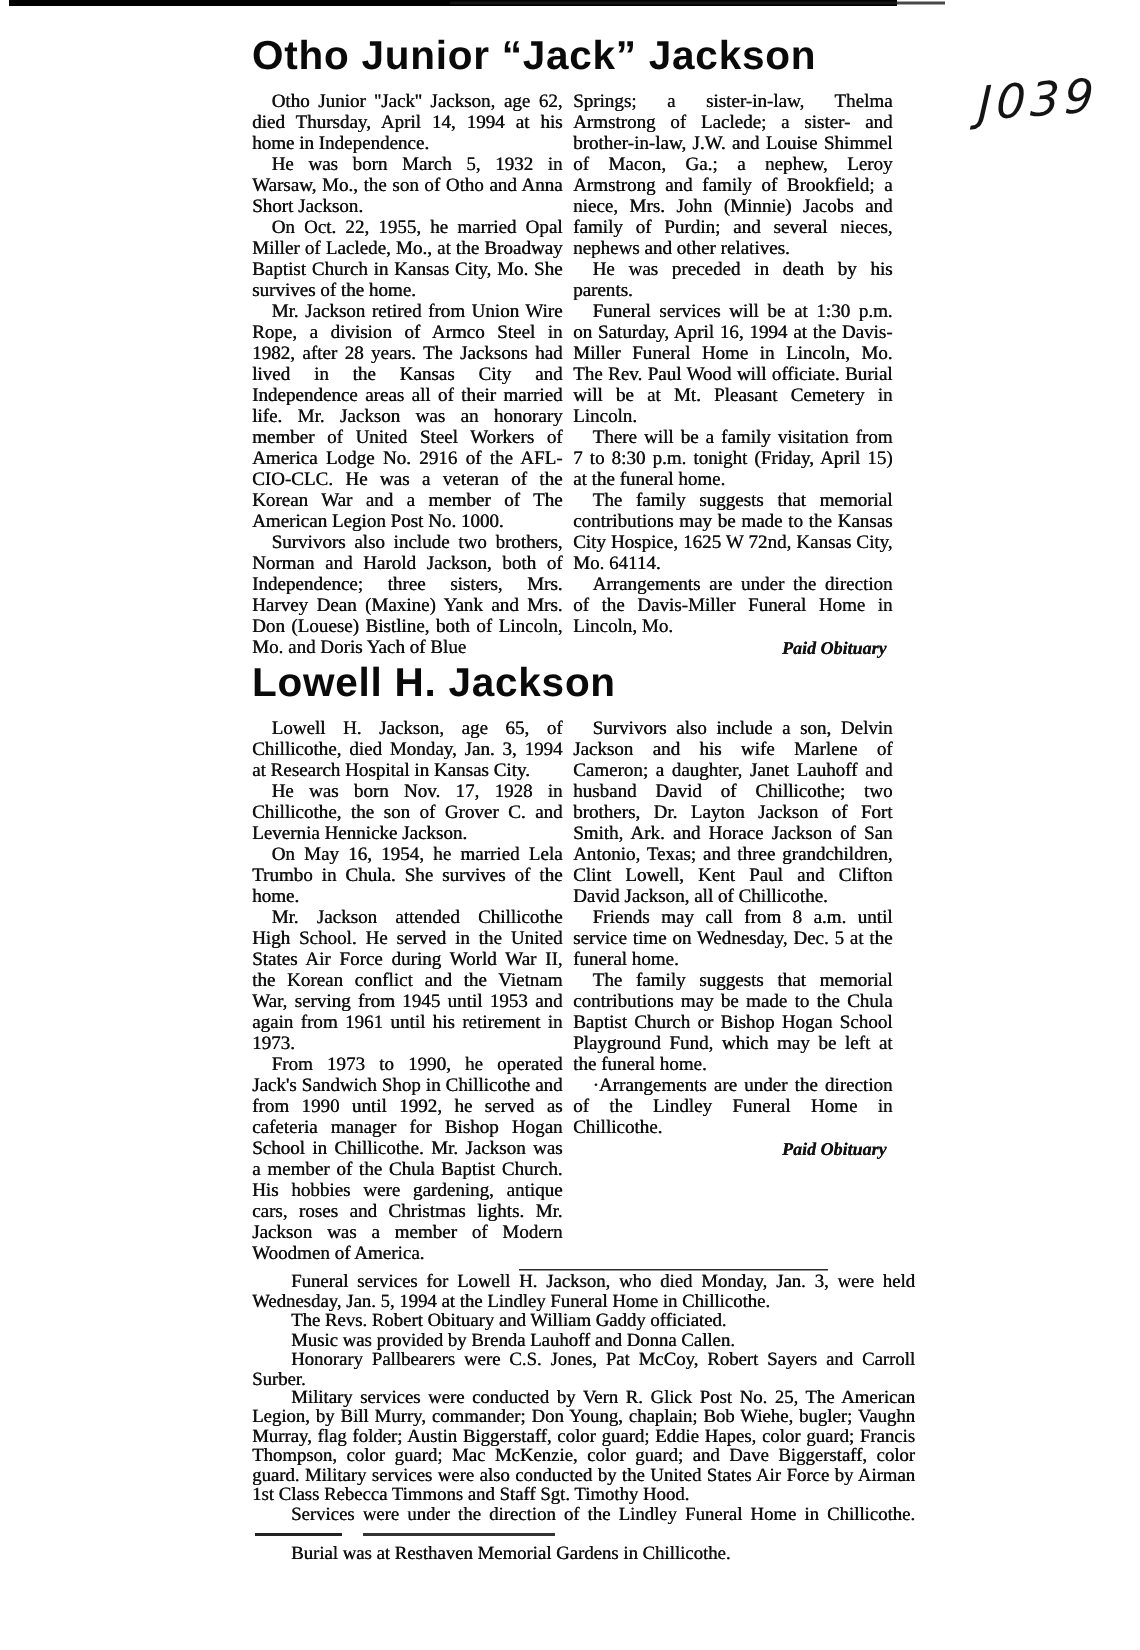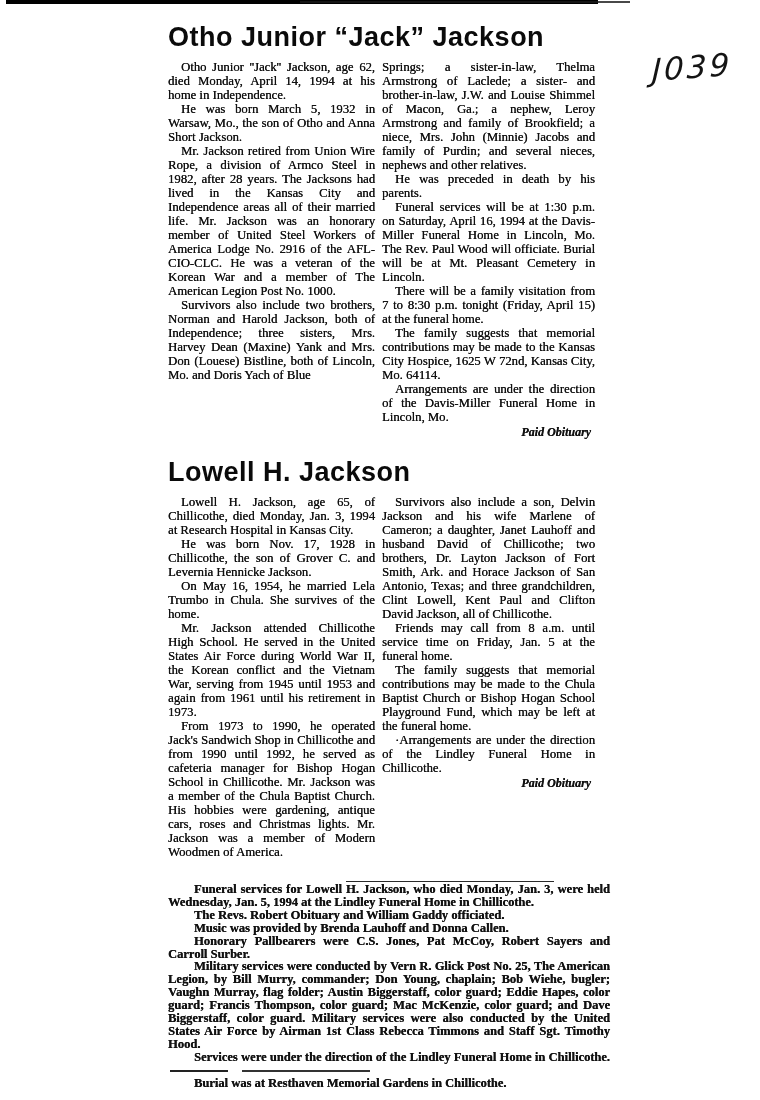--- a/index.html
+++ b/index.html
@@ -22,63 +22,64 @@
     transform:rotate(-4deg) skewX(-6deg);
   }
 
   .content{position:absolute;left:168px;top:22px;width:442px;}
 
   h1.obit-title{
     font-family:"Liberation Sans", sans-serif;font-weight:bold;
     font-size:27px;text-align:left;margin:0 0 7px 0;letter-spacing:.5px;
     color:#0a0a0a;
   }
-  h1.obit-title.second{margin-top:17px;}
+  h1.obit-title.second{margin-top:0;}
 
   .cols{display:flex;width:427px;}
   .col{text-align:justify;}
   .col.left{width:207px;margin-right:7px;}
   .col.right{width:213px;}
 
   .col p, .notice p{
     margin:0;font-size:12.7px;line-height:14px;
     text-shadow:0.25px 0 0 currentColor; 
   }
   p.indent{text-indent:13px;}
   p.noindent{text-indent:0;}
 
   .paid{
     font-style:italic;font-size:12px;text-align:right;
     font-weight:bold;margin-top:1px;padding-right:4px;
     text-shadow:0.2px 0 0 currentColor;
   }
 
-  .notice{width:442px;margin-top:24px;text-align:justify;font-weight:bold;}
+  .notice{width:442px;margin-top:6px;text-align:justify;}
   .notice p{font-size:12.5px;line-height:12.9px;}
   .notice p.indent{text-indent:26px;}
   .overline-artifact{border-top:1.5px solid #2a2a2a;}
 </style>
 </head>
 <body>
 
 <div class="sheet">
 
   <div class="scan-top-line"></div>
   <div class="scan-top-line-thin"></div>
 
   <div class="handwritten">J039</div>
 
   <div class="content">
 
     <section>
       <h1 class="obit-title">Otho Junior “Jack” Jackson</h1>
       <div class="cols">
         <div class="col left">
-          <p class="indent">Otho Junior ''Jack'' Jackson, age 62, died Monday, April 14, 1994 at his home in Independence.</p>
+          <p class="indent">Otho Junior ''Jack'' Jackson, age 62, died Thursday, April 14, 1994 at his home in Independence.</p>
           <p class="indent">He was born March 5, 1932 in Warsaw, Mo., the son of Otho and Anna Short Jackson.</p>
+          <p class="indent">On Oct. 22, 1955, he married Opal Miller of Laclede, Mo., at the Broadway Baptist Church in Kansas City, Mo. She survives of the home.</p>
           <p class="indent">Mr. Jackson retired from Union Wire Rope, a division of Armco Steel in 1982, after 28 years. The Jacksons had lived in the Kansas City and Independence areas all of their married life. Mr. Jackson was an honorary member of United Steel Workers of America Lodge No. 2916 of the AFL-CIO-CLC. He was a veteran of the Korean War and a member of The American Legion Post No. 1000.</p>
           <p class="indent">Survivors also include two brothers, Norman and Harold Jackson, both of Independence; three sisters, Mrs. Harvey Dean (Maxine) Yank and Mrs. Don (Louese) Bistline, both of Lincoln, Mo. and Doris Yach of Blue</p>
         </div>
         <div class="col right">
           <p class="noindent">Springs; a sister-in-law, Thelma Armstrong of Laclede; a sister- and brother-in-law, J.W. and Louise Shimmel of Macon, Ga.; a nephew, Leroy Armstrong and family of Brookfield; a niece, Mrs. John (Minnie) Jacobs and family of Purdin; and several nieces, nephews and other relatives.</p>
           <p class="indent">He was preceded in death by his parents.</p>
           <p class="indent">Funeral services will be at 1:30 p.m. on Saturday, April 16, 1994 at the Davis-Miller Funeral Home in Lincoln, Mo. The Rev. Paul Wood will officiate. Burial will be at Mt. Pleasant Cemetery in Lincoln.</p>
           <p class="indent">There will be a family visitation from 7 to 8:30 p.m. tonight (Friday, April 15) at the funeral home.</p>
           <p class="indent">The family suggests that memorial contributions may be made to the Kansas City Hospice, 1625 W 72nd, Kansas City, Mo. 64114.</p>
           <p class="indent">Arrangements are under the direction of the Davis-Miller Funeral Home in Lincoln, Mo.</p>
@@ -92,21 +93,21 @@
       <div class="cols">
         <div class="col left">
           <p class="indent">Lowell H. Jackson, age 65, of Chillicothe, died Monday, Jan. 3, 1994 at Research Hospital in Kansas City.</p>
           <p class="indent">He was born Nov. 17, 1928 in Chillicothe, the son of Grover C. and Levernia Hennicke Jackson.</p>
           <p class="indent">On May 16, 1954, he married Lela Trumbo in Chula. She survives of the home.</p>
           <p class="indent">Mr. Jackson attended Chillicothe High School. He served in the United States Air Force during World War II, the Korean conflict and the Vietnam War, serving from 1945 until 1953 and again from 1961 until his retirement in 1973.</p>
           <p class="indent">From 1973 to 1990, he operated Jack's Sandwich Shop in Chillicothe and from 1990 until 1992, he served as cafeteria manager for Bishop Hogan School in Chillicothe. Mr. Jackson was a member of the Chula Baptist Church. His hobbies were gardening, antique cars, roses and Christmas lights. Mr. Jackson was a member of Modern Woodmen of America.</p>
         </div>
         <div class="col right">
           <p class="indent">Survivors also include a son, Delvin Jackson and his wife Marlene of Cameron; a daughter, Janet Lauhoff and husband David of Chillicothe; two brothers, Dr. Layton Jackson of Fort Smith, Ark. and Horace Jackson of San Antonio, Texas; and three grandchildren, Clint Lowell, Kent Paul and Clifton David Jackson, all of Chillicothe.</p>
-          <p class="indent">Friends may call from 8 a.m. until service time on Friday, Jan. 5 at the funeral home.</p>
+          <p class="indent">Friends may call from 8 a.m. until service time on Wednesday, Dec. 5 at the funeral home.</p>
           <p class="indent">The family suggests that memorial contributions may be made to the Chula Baptist Church or Bishop Hogan School Playground Fund, which may be left at the funeral home.</p>
           <p class="indent">·Arrangements are under the direction of the Lindley Funeral Home in Chillicothe.</p>
           <div class="paid">Paid Obituary</div>
         </div>
       </div>
     </section>
 
     <section class="notice">
       <p class="indent"><span>Funeral services for Lowell </span><span class="overline-artifact">H. Jackson, who died Monday, Jan. 3,</span><span> were held Wednesday, Jan. 5, 1994 at the Lindley Funeral Home in Chillicothe.</span></p>
       <p class="indent">The Revs. Robert Obituary and William Gaddy officiated.</p>

